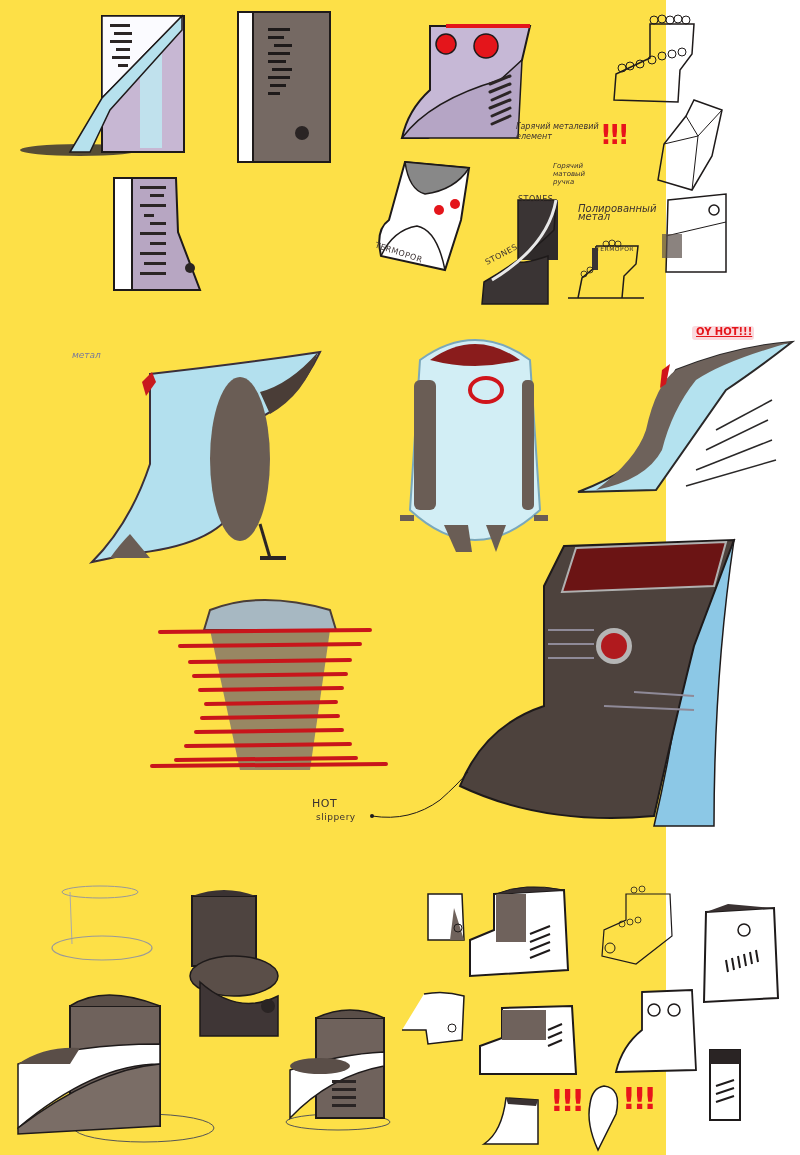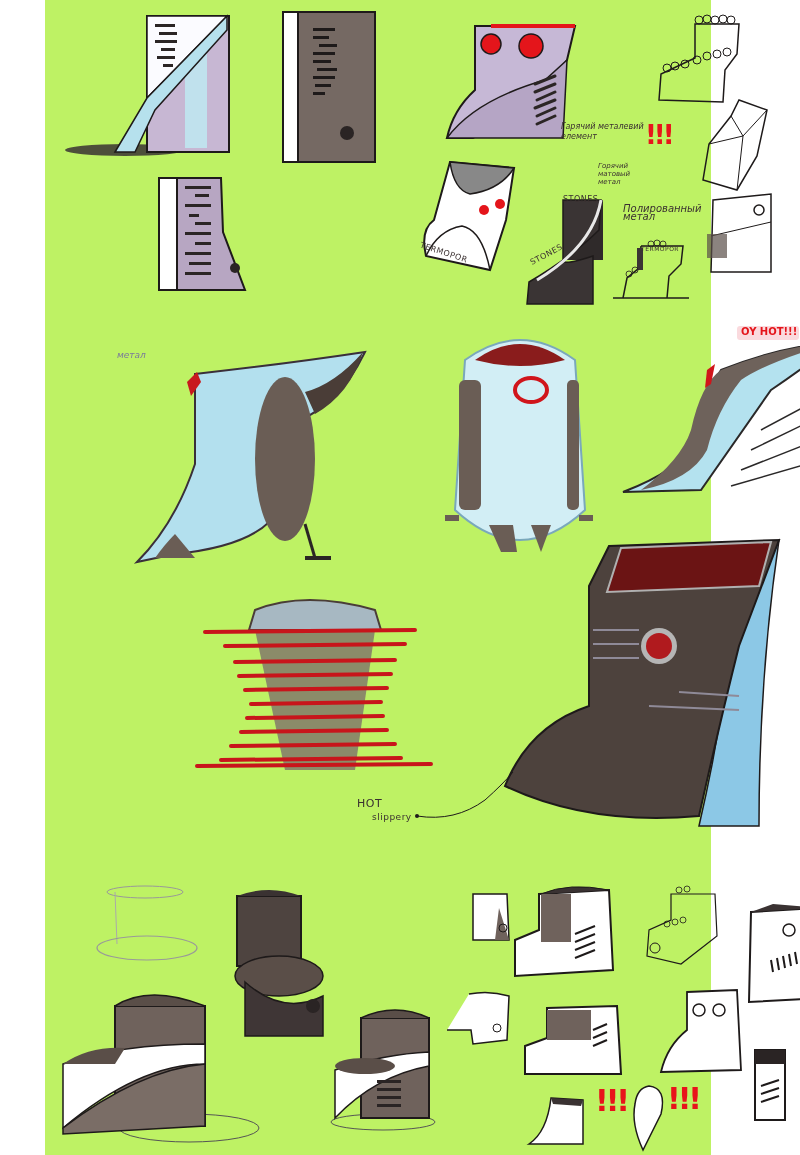--- a/index.html
+++ b/index.html
@@ -1,18 +1,18 @@
 <!DOCTYPE html>
 <html><head>
 <meta charset="utf-8">
 <style>
   html, body { margin: 0; padding: 0; background: #ffffff; }
   body { width: 800px; height: 1155px; position: relative; overflow: hidden;
          font-family: "Liberation Sans", sans-serif; }
-  .sheet { position: absolute; left: 0; top: 0; width: 666px; height: 1155px; background: #bef264; margin-left: 45px; }
+  .sheet { position: absolute; left: 0; top: 0; width: 666px; height: 1155px; background: #fde047; }
   .sketch { position: absolute; }
   .sketch svg { display: block; overflow: visible; }
   .note { position: absolute; font-family: "DejaVu Sans", sans-serif; color: #3a3030;
           font-size: 9px; line-height: 10px; font-style: italic; white-space: nowrap; }
   .note.red { color: #e4151b; font-weight: bold; font-style: normal; }
   .note.upper { font-style: normal; letter-spacing: 0.5px; font-size: 8px; }
   .excl { position: absolute; color: #e8141b; font-weight: bold; font-family: "DejaVu Sans", sans-serif;
           font-size: 30px; letter-spacing: -3px; line-height: 30px; }
   .hot-highlight { position: absolute; background: rgba(240,150,160,0.35); border-radius: 3px; }
 </style>
@@ -146,21 +146,21 @@
 
   <div class="sketch" style="left:478px;top:196px;">
     <svg width="80" height="110" viewBox="0 0 80 110">
       <rect x="40" y="4" width="40" height="60" fill="#2f2a2a"></rect>
       <path d="M40,4 L78,4 L76,34 Q50,60 6,86 L4,108 L70,108 L70,60 Q40,70 40,64 Z" fill="#3a3434" stroke="#1e1a1a" stroke-width="1.5"></path>
       <path d="M78,4 Q70,50 14,84" fill="none" stroke="#e8e8e8" stroke-width="3"></path>
     </svg>
   </div>
   <div class="note upper" style="left:518px;top:195px;">STONES</div>
   <div class="note upper" style="left:484px;top:250px;transform:rotate(-28deg);">STONES</div>
-  <div class="note" style="left:553px;top:162px;width:52px;white-space:normal;font-size:7px;line-height:8px;">Горячий матовый метал</div>
+  <div class="note" style="left:553px;top:162px;width:52px;white-space:normal;font-size:7px;line-height:8px;">Горячий матовый ручка</div>
   <div class="note" style="left:578px;top:205px;width:62px;white-space:normal;font-size:10px;line-height:8px;">Полированный метал</div>
 
   <div class="sketch" style="left:566px;top:238px;">
     <svg width="80" height="66" viewBox="0 0 80 66">
       <path d="M30,8 L72,8 L70,26 L58,38 L56,60 M30,8 L28,30 L16,40 L12,60" fill="none" stroke="#1e1a1a" stroke-width="1.5"></path>
       <rect x="26" y="10" width="6" height="22" fill="#3a3434"></rect>
       <line x1="2" y1="60" x2="78" y2="60" stroke="#1e1a1a" stroke-width="1.5"></line>
       <g fill="none" stroke="#1e1a1a" stroke-width="0.8">
         <circle cx="40" cy="6" r="3"></circle>
           <circle cx="46" cy="5" r="3"></circle>
@@ -193,21 +193,21 @@
       <rect x="14" y="50" width="22" height="130" rx="6" fill="#6a5d55"></rect>
       <rect x="122" y="50" width="12" height="130" rx="5" fill="#6a5d55"></rect>
       <path d="M44,195 L68,195 L72,222 L56,222 Z" fill="#6a5d55"></path>
       <path d="M86,195 L106,195 L96,222 Z" fill="#6a5d55"></path>
       <rect x="0" y="185" width="14" height="6" fill="#6a5d55"></rect>
       <rect x="134" y="185" width="14" height="6" fill="#6a5d55"></rect>
     </svg>
   </div>
 
   <div class="hot-highlight" style="left:692px;top:326px;width:62px;height:14px;"></div>
-  <div class="note red" style="left:696px;top:327px;font-size:10px;">OY HOT!!!</div>
+  <div class="note red" style="left:696px;top:327px;font-size:10px;text-decoration:underline;">OY HOT!!!</div>
   <div class="sketch" style="left:576px;top:340px;">
     <svg width="220" height="160" viewBox="0 0 220 160">
       <path d="M100,30 Q160,6 216,2 Q180,30 150,50 L80,150 L2,152 Q60,130 76,100 Q86,50 100,30 Z" fill="#b4e2ef" stroke="#2a2828" stroke-width="2"></path>
       <path d="M100,30 Q160,6 216,2 Q150,20 120,40 Q96,70 86,110 Q70,140 20,150 Q60,120 70,90 Q80,44 100,30 Z" fill="#6e625b"></path>
       <polygon points="86,30 94,24 90,44 84,48" fill="#d0151b"></polygon>
       <g stroke="#2a2828" stroke-width="1.5">
         <line x1="140" y1="90" x2="196" y2="60"></line>
           <line x1="130" y1="110" x2="192" y2="80"></line>
         <line x1="120" y1="130" x2="196" y2="100"></line>
           <line x1="110" y1="146" x2="200" y2="120"></line>
@@ -245,21 +245,21 @@
       <g stroke="#8f8a98" stroke-width="2">
         <line x1="94" y1="104" x2="140" y2="104"></line>
           <line x1="94" y1="118" x2="140" y2="118"></line>
         <line x1="94" y1="132" x2="140" y2="132"></line>
           <line x1="150" y1="180" x2="240" y2="184"></line>
         <line x1="180" y1="166" x2="240" y2="170"></line>
       </g>
     </svg>
   </div>
   <div class="note upper" style="left:312px;top:798px;font-size:11px;line-height:12px;font-style:normal;">HOT</div>
-  <div class="note upper" style="left:327px;top:812px;font-size:9px;font-style:normal;">slippery</div>
+  <div class="note upper" style="left:316px;top:812px;font-size:9px;font-style:normal;">slippery</div>
   <div class="sketch" style="left:370px;top:770px;">
     <svg width="100" height="60" viewBox="0 0 100 60">
         <path d="M2,46 Q40,52 70,30 Q88,14 98,2" fill="none" stroke="#1e1a1a" stroke-width="1"></path>
         <circle cx="2" cy="46" r="2" fill="#1e1a1a"></circle>
       </svg>
   </div>
 
   <div class="sketch" style="left:50px;top:884px;">
     <svg width="110" height="80" viewBox="0 0 110 80">
       <ellipse cx="50" cy="8" rx="38" ry="6" fill="none" stroke="#999" stroke-width="1"></ellipse>

